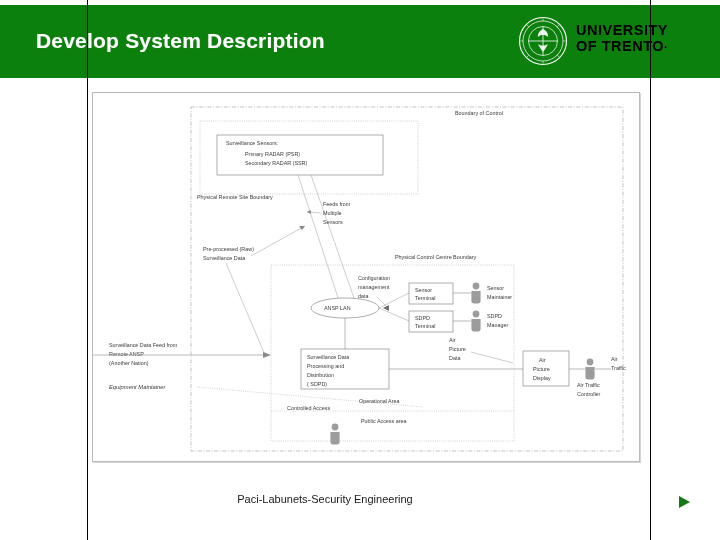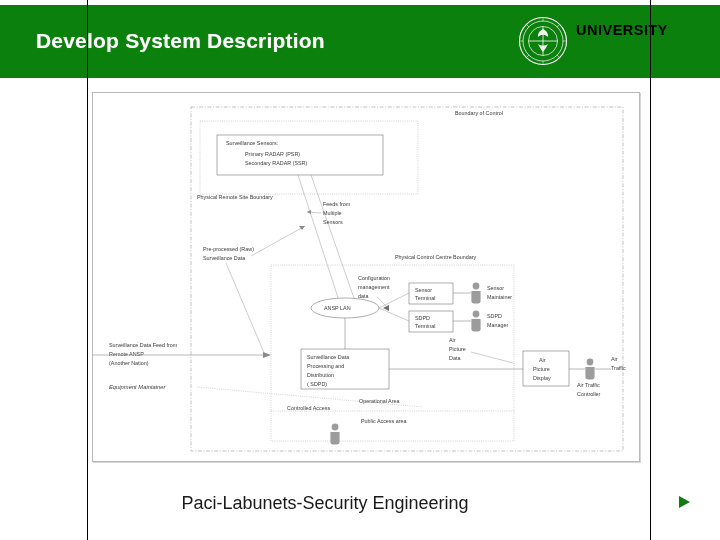--- a/index.html
+++ b/index.html
@@ -50,21 +50,21 @@
     background:#fff;
     border:1px solid #b9b9b9;
     box-shadow:1px 1px 0 #d5d5d5;
   }
   .diagram{position:absolute;left:0;top:0;width:546px;height:368px;}
 
   
   .footer-text{
     position:absolute;left:0;top:493px;width:650px;
     text-align:center;
-    font-size:18px;color:#1a1a1a;
+    font-size:11px;color:#1a1a1a;
   }
   .next-arrow{
     position:absolute;left:679px;top:496px;
     width:0;height:0;
     border-top:6px solid transparent;
     border-bottom:6px solid transparent;
     border-left:11px solid #127a12;
   }
 
   
@@ -101,20 +101,21 @@
         <path d="M2.2 25 h3"></path>
           <path d="M44.8 25 h3"></path>
         <path d="M9 9 l2.2 2.2"></path>
           <path d="M41 9 l-2.2 2.2"></path>
         <path d="M9 41 l2.2 -2.2"></path>
           <path d="M41 41 l-2.2 -2.2"></path>
       </g>
     </svg>
     <div class="logo-text">
       <span class="logo-line1">UNIVERSITY</span>
+      <span class="logo-line2"><span>OF TRENTO</span><span class="logo-dot">·</span></span>
     </div>
   </div>
 
   <div class="vrule left"></div>
   <div class="vrule right"></div>
 
   <div class="diagram-frame">
     <svg class="diagram" viewBox="0 0 546 368">
 
       <rect class="dashdot-b" x="98" y="14" width="432" height="344"></rect>

